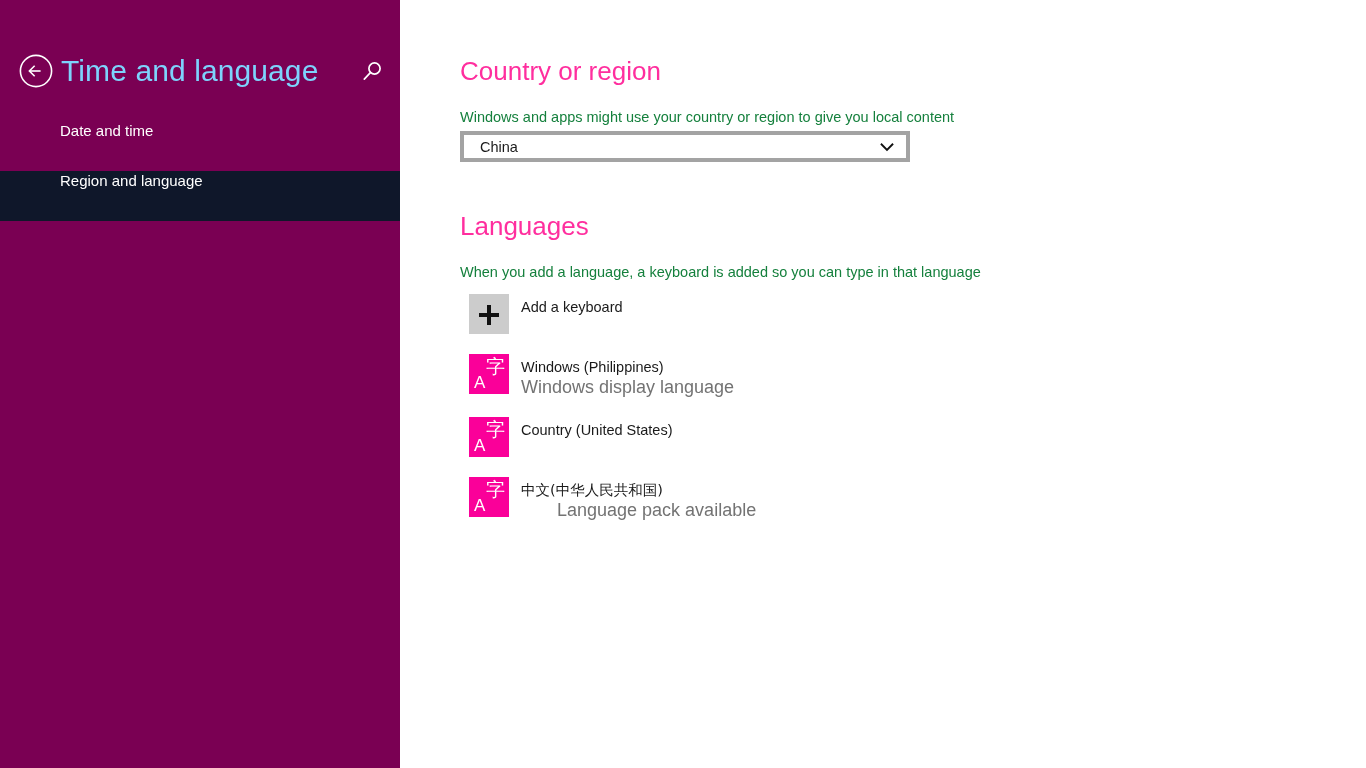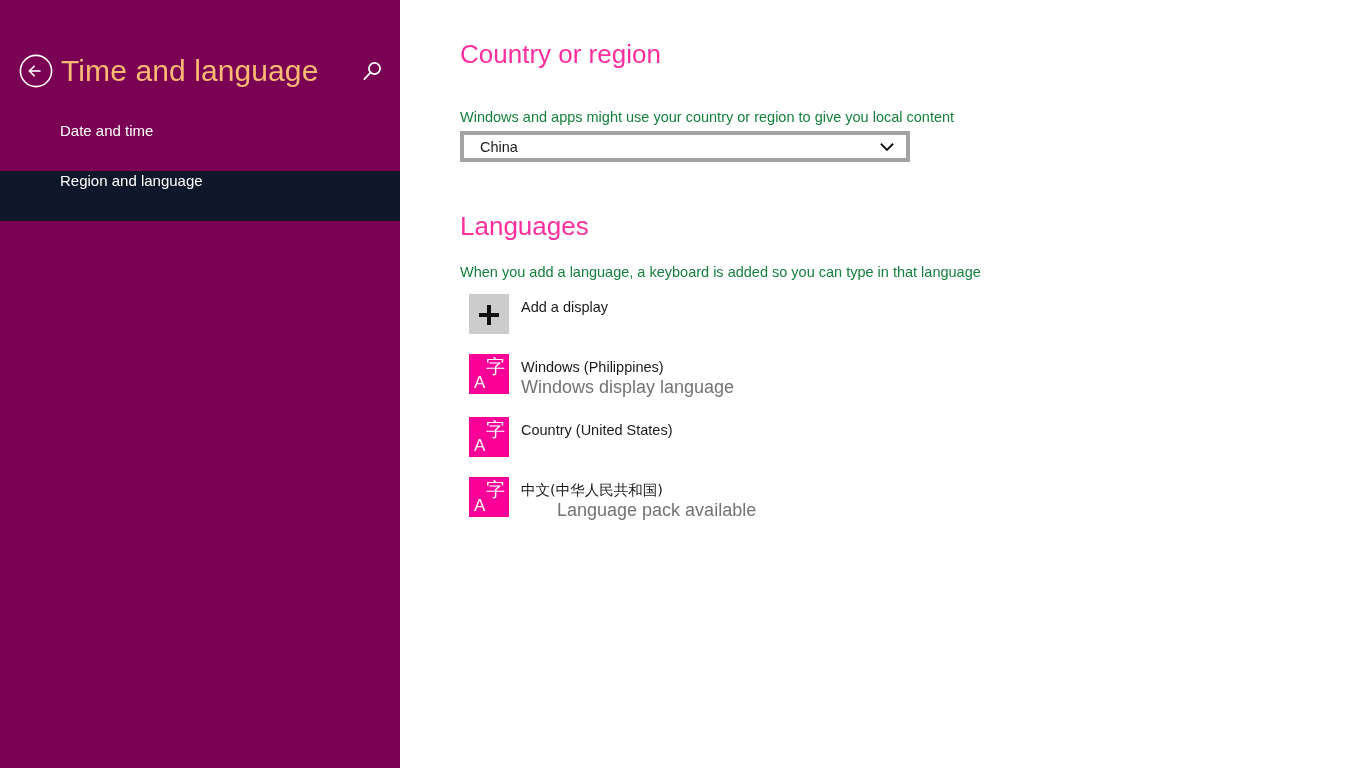--- a/index.html
+++ b/index.html
@@ -46,21 +46,21 @@
     cursor: pointer;
   }
   .back-button svg { display: block; }
 
   .app-title {
     position: absolute;
     left: 61px;
     top: 53px;
     font-size: 30px;
     font-weight: 300;
-    color: #fdba74;
+    color: #7dd3fc;
     letter-spacing: 0.1px;
     line-height: 36px;
     white-space: nowrap;
   }
 
   .search-button {
     position: absolute;
     left: 358px;
     top: 58px;
     width: 28px;
@@ -118,21 +118,21 @@
   .section-desc {
     position: absolute;
     font-size: 14.5px;
     font-weight: 400;
     color: #15803d;
     line-height: 20px;
     white-space: nowrap;
   }
 
   
-  #country-heading { left: 60px; top: 38px; }
+  #country-heading { left: 60px; top: 55px; }
   #country-desc    { left: 60px; top: 107px; }
 
   .country-select-wrap {
     position: absolute;
     left: 60px;
     top: 131px;
     width: 450px;
     height: 31px;
   }
 
@@ -328,21 +328,21 @@
 
     <p class="section-desc" id="lang-desc">When you add a language, a keyboard is added so you can type in that language</p>
 
     <ul class="lang-list">
 
       <li class="lang-row">
         <span class="tile tile-add">
           <span class="plus-h"></span>
           <span class="plus-v"></span>
         </span>
-        <span class="add-lang-label" style="display: block;">Add a display</span>
+        <span class="add-lang-label" style="display: block;">Add a keyboard</span>
       </li>
 
       <li class="lang-row">
         <span class="tile tile-lang">
           <span class="glyph-a">A</span>
           <span class="glyph-cjk">字</span>
         </span>
         <span class="lang-text">
           <span class="lang-title" style="display: block;">Windows (Philippines)</span>
           <span class="lang-sub" style="display: block;">Windows display language</span>

